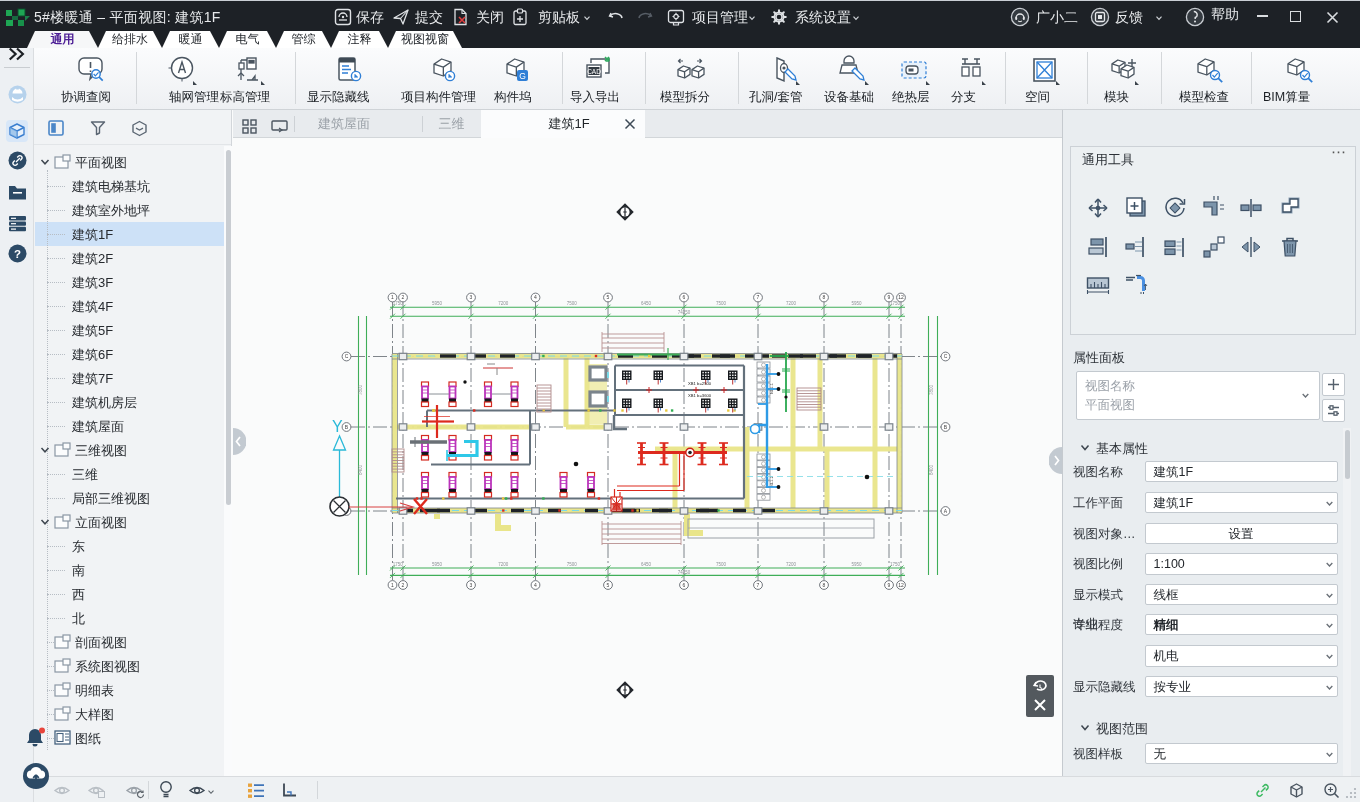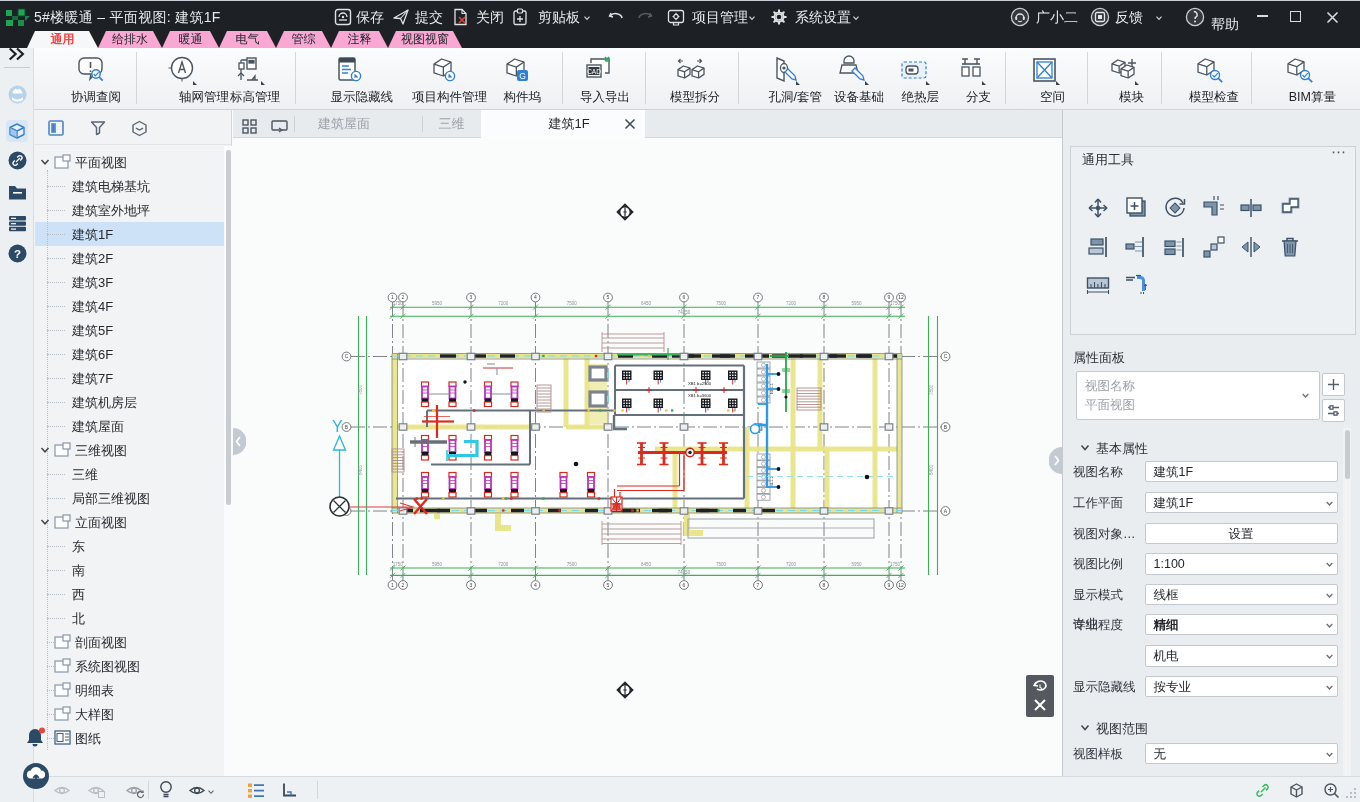--- a/index.html
+++ b/index.html
@@ -1,24 +1,24 @@
 <!DOCTYPE html>
 <html><head><meta charset="utf-8">
 <style>
 *{margin:0;padding:0;box-sizing:border-box}
 html,body{width:1360px;height:802px;overflow:hidden;font-family:"Liberation Sans",sans-serif;-webkit-font-smoothing:antialiased}
 body{position:relative;background:#fafbfb}
 .abs{position:absolute}
 .titlebar{left:0;top:0;width:1360px;height:32px;background:#1d2126;border-top:1px solid #c9ced4}
 .ttxt{color:#e7e9eb;font-size:14px}
 .tabstrip{left:0;top:31px;width:1360px;height:17px;background:#1d2126}
-.rtab{position:absolute;top:0;height:17px;font-size:12px;color:#22262b;text-align:center;line-height:17px;background:#f9a8d4;clip-path:polygon(8px 0,calc(100% - 9px) 0,100% 100%,0 100%)}
-.rtab.act{background:#f6f7f8;color:#ef4444;font-weight:bold}
+.rtab{position:absolute;top:0;height:17px;font-size:12px;color:#22262b;text-align:center;line-height:17px;background:#ffffff;clip-path:polygon(8px 0,calc(100% - 9px) 0,100% 100%,0 100%)}
+.rtab.act{background:#f6f7f8;color:#4c1d95;font-weight:bold}
 .ribbon{left:0;top:48px;width:1360px;height:62px;background:linear-gradient(#fbfcfd,#eef0f3);border-bottom:1px solid #cfd3d7}
-.rlab{position:absolute;top:41px;font-size:12.5px;color:#1b1f24;text-align:right;white-space:nowrap}
+.rlab{position:absolute;top:41px;font-size:12.5px;color:#1b1f24;text-align:left;white-space:nowrap}
 .rsep{position:absolute;top:4px;width:1px;height:52px;background:#d4d7da}
 .sidebar{left:0;top:48px;width:34px;height:754px;background:#edf0f3;border-right:1px solid #dadde0}
 .tree{left:34px;top:110px;width:198px;height:666px;background:#f1f3f5}
 .titem{position:absolute;font-size:13px;color:#262a2f;white-space:nowrap}
 .tabbar{left:233px;top:110px;width:829px;height:28px;background:#e8ebee;border-bottom:1px solid #d2d6d9}
 .canvas{left:233px;top:138px;width:829px;height:638px;background:#fafbfb}
 .rpanel{left:1062px;top:110px;width:298px;height:692px;background:#e9edf0;border-left:1px solid #c5cacf}
 .bbar{left:34px;top:776px;width:1028px;height:26px;background:#eef1f3;border-top:1px solid #d8dbde}
 .rbbar{left:1062px;top:776px;width:298px;height:26px;background:#eef1f3;border-top:1px solid #d8dbde}
 .fld{position:absolute;background:#fff;border:1px solid #c3c9cf;border-radius:2px;font-size:12.5px;color:#23272c}
@@ -106,21 +106,21 @@
     </svg>
 <div class="abs ttxt" style="left:1115px;top:8px">反馈</div>
 <svg class="abs" style="left:1155px;top:13px" width="8" height="8" viewBox="0 0 8 8">
       <path d="M1.5 2.7 L4 5.3 L6.5 2.7" stroke="#cfd3d7" stroke-width="1.2" fill="none"></path>
     </svg>
 <svg class="abs" style="left:1185px;top:6px" width="20" height="20" viewBox="0 0 20 20">
       <circle cx="10" cy="10" r="8.6" stroke="#c9cdd2" stroke-width="1.3" fill="#343a40"></circle>
       <path d="M10 4.5 a3.4 3.4 0 0 1 3.4 3.4 q0 2 -2 2.6 l0 1.5" stroke="#e6e8ea" stroke-width="1.4" fill="none" transform="translate(-1.2,0)"></path>
       <circle cx="10" cy="14.5" r="1" fill="#e6e8ea"></circle>
     </svg>
-<div class="abs ttxt" style="left:1211px;top:15px">帮助</div>
+<div class="abs ttxt" style="left:1211px;top:5px">帮助</div>
 <div class="abs" style="left:1257px;top:14px;width:11px;height:1.6px;background:#d9dcdf"></div>
 <div class="abs" style="left:1290px;top:10px;width:11px;height:11px;border:1.6px solid #d9dcdf"></div>
 <svg class="abs" style="left:1326px;top:10px" width="13" height="13" viewBox="0 0 13 13">
       <path d="M1.5 1.5 L11.5 11.5 M11.5 1.5 L1.5 11.5" stroke="#d9dcdf" stroke-width="1.6"></path>
     </svg>
 </div>
 <div class="abs tabstrip">
 <div class="rtab act" style="left:27px;width:71px">通用</div>
 <div class="rtab" style="left:98px;width:64px">给排水</div>
 <div class="rtab" style="left:162px;width:57px">暖通</div>

